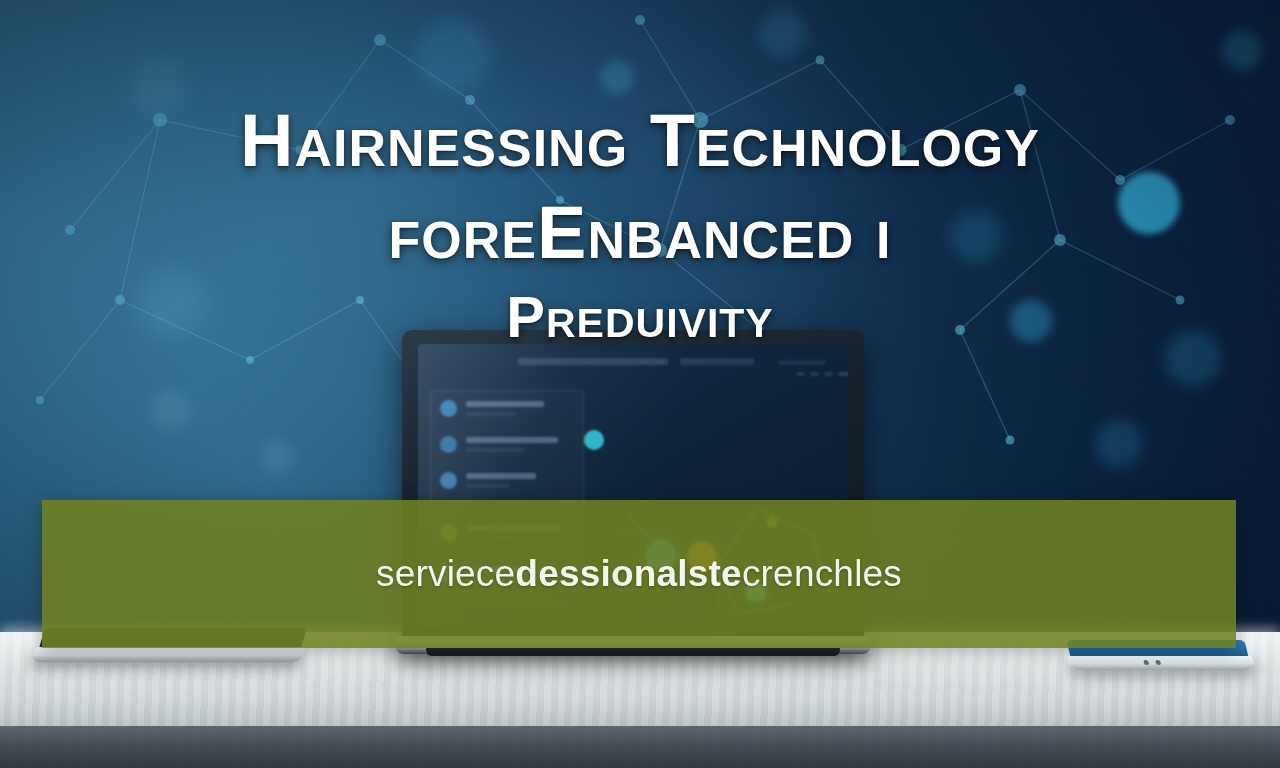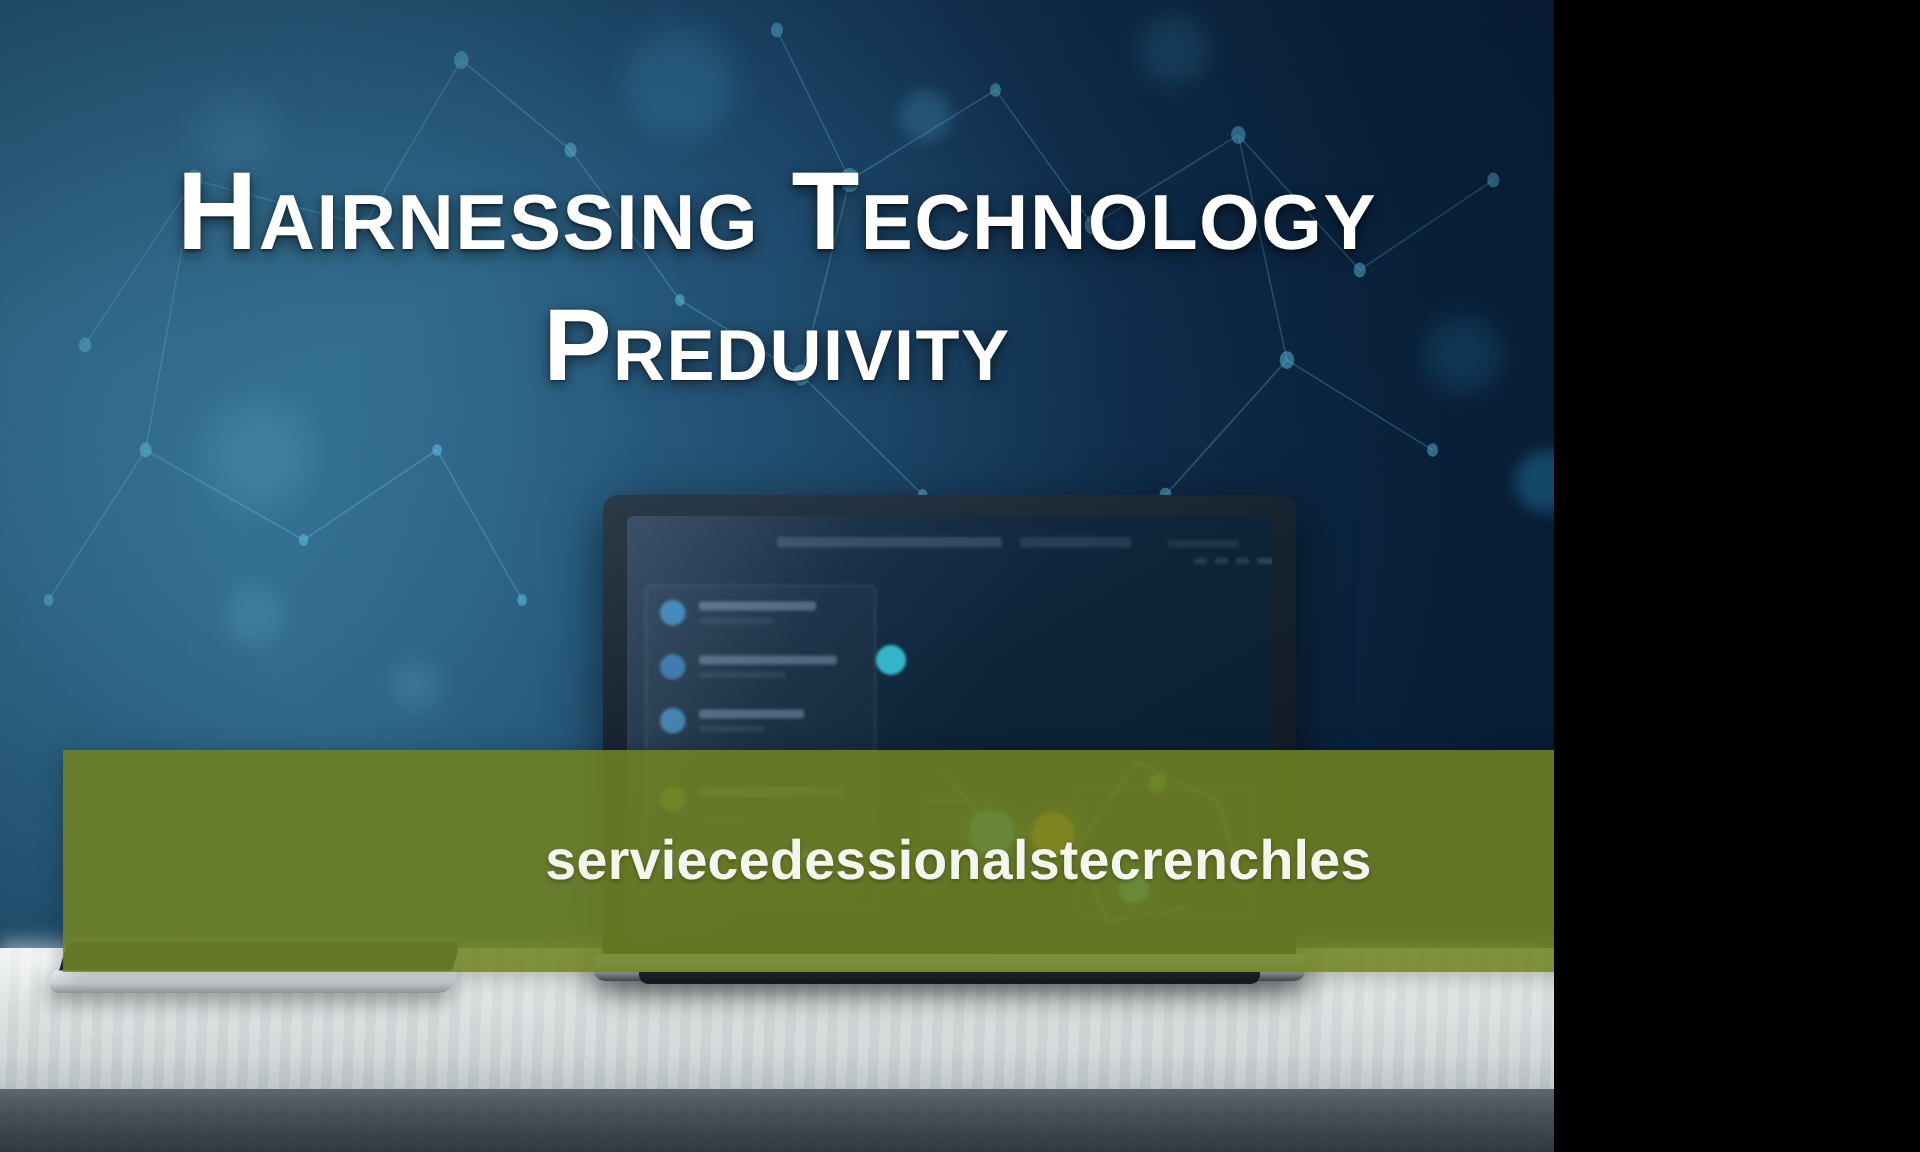--- a/index.html
+++ b/index.html
@@ -1,21 +1,21 @@
 <!DOCTYPE html>
 <html><head>
 <meta charset="utf-8">
 <title>Harnessing Technology Banner</title>
 <style>
   html,body{margin:0;padding:0;background:#000;}
   body{font-family:"Liberation Sans", sans-serif;}
 
   .canvas{
     position:relative;
-    width:1036px;height:768px;
+    width:1280px;height:768px;
     overflow:hidden;
     background:#123a57;
   }
 
   
   .bg-base{
     position:absolute;inset:0;
     background:
       radial-gradient(ellipse 70% 90% at 2% 30%, #3a7a9c 0%, rgba(58,122,156,0) 60%),
       radial-gradient(ellipse 90% 120% at 18% 45%, #2d6687 0%, rgba(45,102,135,0) 62%),
@@ -123,40 +123,40 @@
     color:#fff;
     font-family:"Liberation Sans", sans-serif;
     font-weight:bold;
     font-variant:small-caps;
     letter-spacing:1px;
     text-shadow:0 3px 10px rgba(0,0,0,.55), 0 1px 2px rgba(0,0,0,.5);
     line-height:1.0;
   }
   .hl1{font-size:74px;white-space:nowrap;}
   .hl2{font-size:74px;margin-top:18px;white-space:nowrap;}
-  .hl3{font-size:68px;margin-top:18px;white-space:nowrap;}
+  .hl3{font-size:58px;margin-top:18px;white-space:nowrap;}
 
   
   .banner{
     position:absolute;left:42px;top:500px;width:1194px;height:148px;
     background:rgba(112,130,34,.88);
     box-shadow:0 3px 16px rgba(0,0,0,.28);
   }
   .banner-inner{
     position:absolute;inset:0;
     display:flex;flex-direction:column;
     align-items:center;justify-content:center;
     gap:10px;
     color:#f4f6ee;
     font-size:37px;
     letter-spacing:.2px;
     text-shadow:0 1px 3px rgba(0,0,0,.30);
   }
   .bl{white-space:nowrap;}
-  .w-light{font-weight:bold;}
+  .w-light{font-weight:normal;}
   .w-bold{font-weight:bold;}
 </style>
 </head>
 <body>
 
 <div class="canvas">
 
   <div class="bg-base"></div>
 
   <div class="net">
@@ -295,20 +295,21 @@
   <div class="phone">
     <div class="phone-screen"></div>
     <div class="phone-body">
       <div class="phone-dot" style="left:76px;"></div>
       <div class="phone-dot" style="left:88px;"></div>
     </div>
   </div>
 
   <div class="headline">
     <div class="hl1">Hairnessing Technology</div>
+    <div class="hl2">foreEnbanced ı</div>
     <div class="hl3">Preduıvıty</div>
   </div>
 
   <div class="banner">
     <div class="banner-inner">
       <div class="bl"><span class="w-light">serviece</span><span class="w-bold">dessionalste</span><span class="w-light">crenchles</span></div>
     </div>
   </div>
 
 </div>

